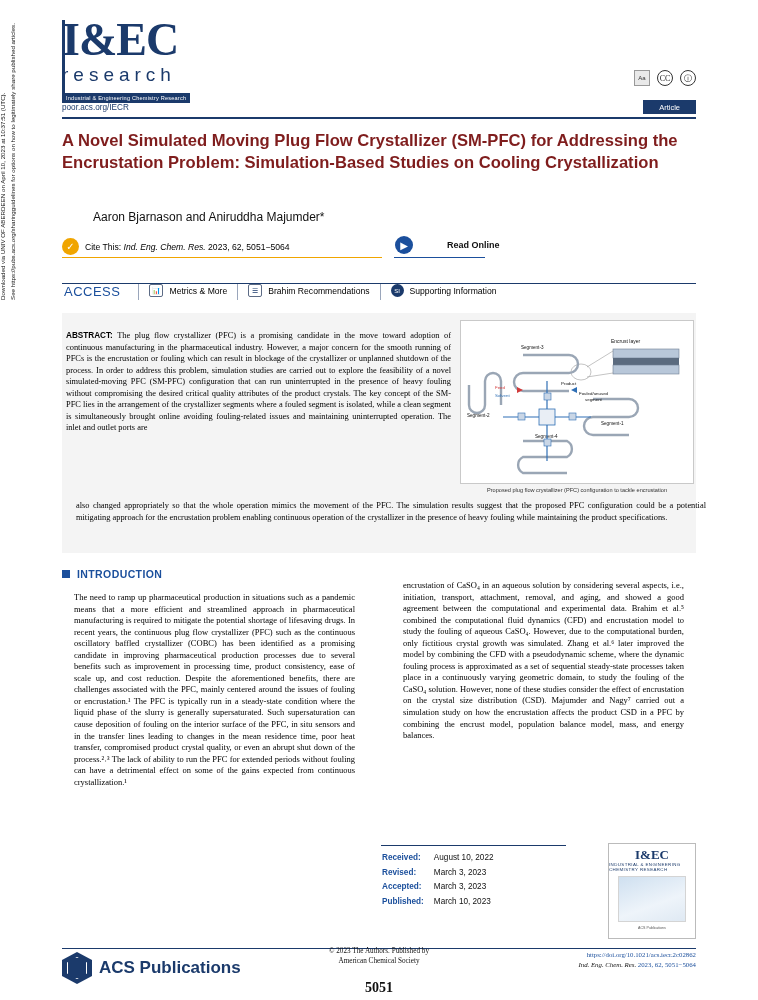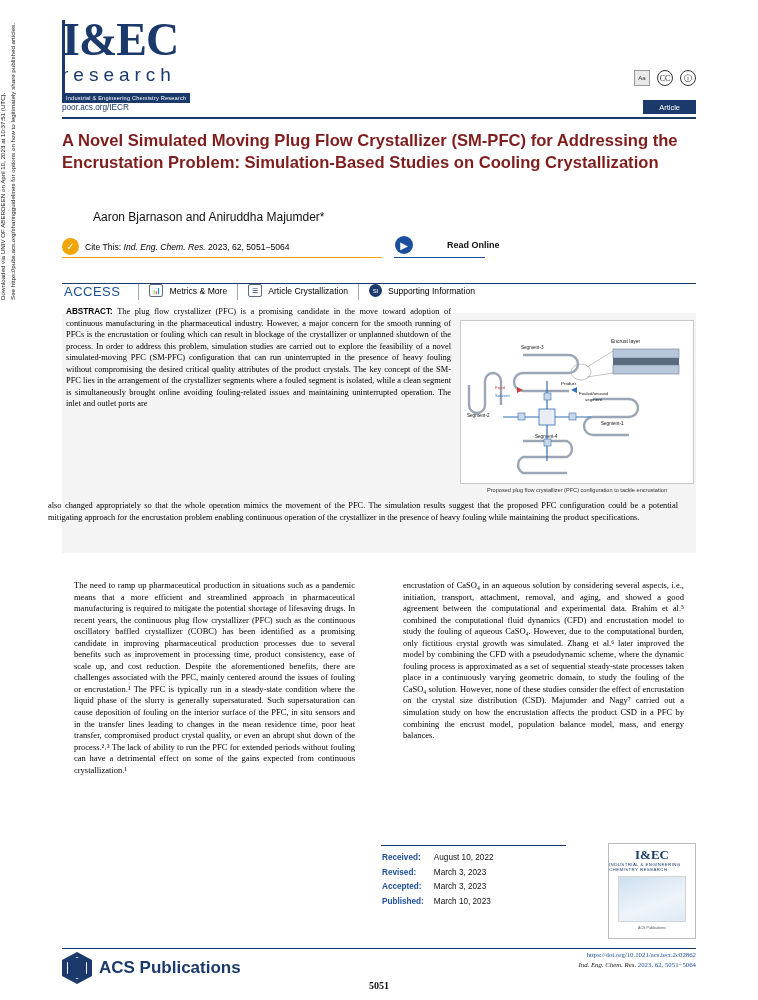--- a/index.html
+++ b/index.html
@@ -167,26 +167,26 @@
     width:13px;height:13px;border-radius:50%;background:#1b3a6b;color:#fff;
     display:flex;align-items:center;justify-content:center;font-size:6px;
   }
 
   
   .abswrap {
     position:absolute; left:62px; right:62px; top:313px; height:240px;
     background:#f4f4f4;
   }
   .abstext {
-    position:absolute; left:66px; top:306px; width:385px;
+    position:absolute; left:66px; top:330px; width:385px;
     font-size:8.4px; line-height:1.37; text-align:justify;
   }
   .abstext .lbl { font-family:"Liberation Sans", sans-serif; font-weight:700; font-size:8.2px; }
   .abstext2 {
-    position:absolute; left:48px; top:500px; width:630px;
+    position:absolute; left:76px; top:500px; width:630px;
     font-size:8.4px; line-height:1.37; text-align:justify;
   }
   
   .ga {
     position:absolute; left:460px; top:320px; width:234px; height:164px;
     background:#fff; border:1px solid #c9c9c9;
   }
   .ga-cap {
     position:absolute; left:460px; top:487px; width:234px;
     font-size:5.6px; color:#333; text-align:center;
@@ -246,21 +246,21 @@
     border:1.6px solid #fff;
     clip-path:polygon(50% 0%, 100% 25%, 100% 75%, 50% 100%, 0% 75%, 0% 25%);
   }
   .acs-txt { font-family:"Liberation Sans", sans-serif; font-size:17px; font-weight:700; color:#1b3a6b; }
   .copy {
     position:absolute; left:0; right:0; top:946px;
     text-align:center; font-size:7.2px; line-height:1.4; color:#111;
   }
   .pageno {
     position:absolute; left:0; right:0; top:980px;
-    text-align:center; font-size:10px; font-weight:700; color:#111;
+    text-align:center; font-size:14px; font-weight:700; color:#111;
   }
   .doi {
     position:absolute; right:62px; top:950px; text-align:right;
     font-size:6.8px; line-height:1.5; color:#1b4f9c;
   }
   .doi .j { font-style:italic; color:#111; }
 </style>
 </head>
 <body>
 
@@ -312,21 +312,21 @@
   <div class="accessbar">
     <span class="access-label">ACCESS</span>
     <span class="vline"></span>
     <span class="abitem">
       <span class="ab-ico">📊</span>
       <span>Metrics &amp; More</span>
     </span>
     <span class="vline"></span>
     <span class="abitem">
       <span class="ab-ico">☰</span>
-      <span>Article Crystallization</span>
+      <span>Brahim Recommendations</span>
     </span>
     <span class="vline"></span>
     <span class="abitem">
       <span class="ab-circ">SI</span>
       <span>Supporting Information</span>
     </span>
   </div>
 
   <div class="abswrap"></div>
   <div class="abstext">
@@ -385,20 +385,24 @@
       <text x="34" y="76" font-family="Liberation Sans, sans-serif" font-size="4.4" fill="#2f6fb5">Solvent</text>
       <polygon points="116,66 110,69 116,72" fill="#2f6fb5"></polygon>
       <text x="100" y="64" font-family="Liberation Sans, sans-serif" font-size="4.4" fill="#111">Product</text>
       <text x="118" y="74" font-family="Liberation Sans, sans-serif" font-size="4.4" fill="#111">Fouled/unused</text>
       <text x="124" y="80" font-family="Liberation Sans, sans-serif" font-size="4.4" fill="#111">segment</text>
     </svg>
   </div>
   <div class="ga-cap">Proposed plug flow crystallizer (PFC) configuration to tackle encrustation</div>
 
   <div class="colL">
+    <div class="secthead">
+      <span class="sq"></span>
+      <span>INTRODUCTION</span>
+    </div>
     <div class="body">
       <p class="first">The need to ramp up pharmaceutical production in situations such as a pandemic means that a more efficient and streamlined approach in pharmaceutical manufacturing is required to mitigate the potential shortage of lifesaving drugs. In recent years, the continuous plug flow crystallizer (PFC) such as the continuous oscillatory baffled crystallizer (COBC) has been identified as a promising candidate in improving pharmaceutical production processes due to several benefits such as improvement in processing time, product consistency, ease of scale up, and cost reduction. Despite the aforementioned benefits, there are challenges associated with the PFC, mainly centered around the issues of fouling or encrustation.¹ The PFC is typically run in a steady-state condition where the liquid phase of the slurry is generally supersaturated. Such supersaturation can cause deposition of fouling on the interior surface of the PFC, in situ sensors and in the transfer lines leading to changes in the mean residence time, poor heat transfer, compromised product crystal quality, or even an abrupt shut down of the process.²˒³ The lack of ability to run the PFC for extended periods without fouling can have a detrimental effect on some of the gains expected from continuous crystallization.¹</p>
     </div>
   </div>
 
   <div class="colR">
     <div class="body">
       <p class="first">encrustation of CaSO₄ in an aqueous solution by considering several aspects, i.e., initiation, transport, attachment, removal, and aging, and showed a good agreement between the computational and experimental data. Brahim et al.⁵ combined the computational fluid dynamics (CFD) and encrustation model to study the fouling of aqueous CaSO₄. However, due to the computational burden, only fictitious crystal growth was simulated. Zhang et al.⁶ later improved the model by combining the CFD with a pseudodynamic scheme, where the dynamic fouling process is approximated as a set of sequential steady-state processes taken place in a continuously varying geometric domain, to study the fouling of the CaSO₄ solution. However, none of these studies consider the effect of encrustation on the crystal size distribution (CSD). Majumder and Nagy⁷ carried out a simulation study on how the encrustation affects the product CSD in a PFC by combining the encrust model, population balance model, mass, and energy balances.</p>
     </div>
   </div>
@@ -431,19 +435,23 @@
     <div class="rb-sub">INDUSTRIAL &amp; ENGINEERING CHEMISTRY RESEARCH</div>
     <div class="rb-img"></div>
     <div class="rb-foot">ACS Publications</div>
   </div>
 
   <div class="footrule"></div>
   <div class="acslogo">
     <span class="acs-hex"></span>
     <span class="acs-txt">ACS Publications</span>
   </div>
+  <div class="copy">
+    <div>© 2023 The Authors. Published by</div>
+    <div>American Chemical Society</div>
+  </div>
   <div class="pageno">5051</div>
   <div class="doi">
     <div>https://doi.org/10.1021/acs.iecr.2c02862</div>
     <div><span class="j">Ind. Eng. Chem. Res.</span> <span>2023, 62, 5051−5064</span></div>
   </div>
 
 </div>
 
 </body></html>

